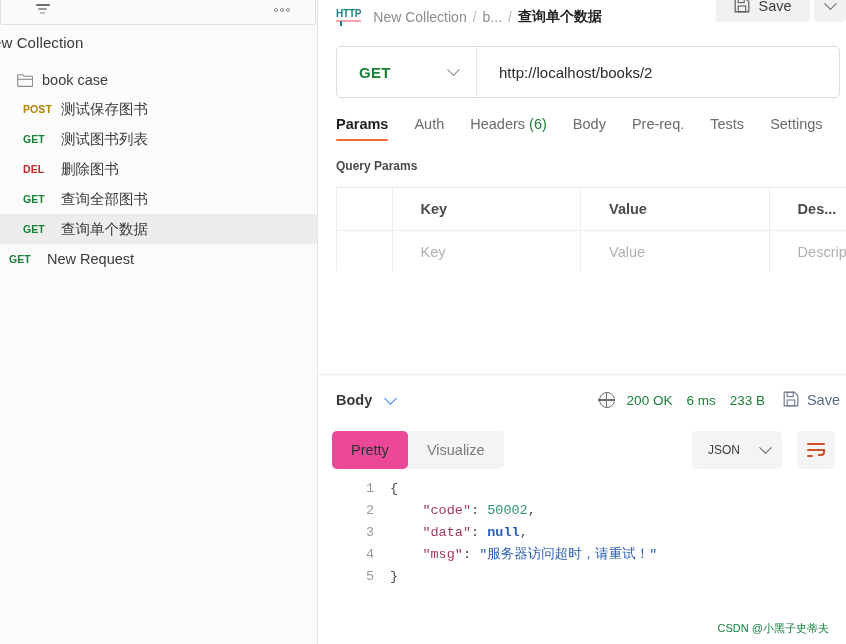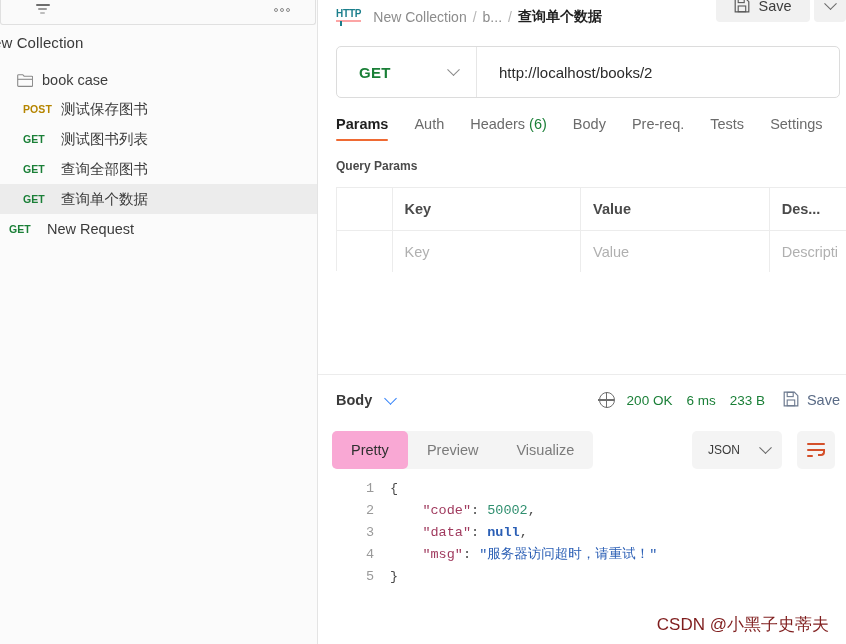--- a/index.html
+++ b/index.html
@@ -173,21 +173,21 @@
     position: absolute; left: 18px; top: 187px;
     width: 528px; height: 84px;
     border-top: 1px solid #ececec;
     border-left: 1px solid #ececec;
   }
   .qp-row { display: flex; height: 42px; }
   .qp-row + .qp-row { border-top: 1px solid #ececec; }
   .qp-cell {
     border-right: 1px solid #ececec;
     display: flex; align-items: center;
-    padding-left: 12px;
+    padding-left: 28px;
     font-size: 14.5px;
     overflow: hidden; white-space: nowrap;
   }
   .c-check { width: 56px; padding-left: 0; }
   .c-key { width: 190px; }
   .c-val { width: 190px; }
   .c-des { width: 95px; }
   .hdr .qp-cell { font-weight: 700; color: #4a4a4a; }
   .body .qp-cell { color: #b0b0b0; }
 
@@ -211,21 +211,21 @@
   .resp-save { display: flex; align-items: center; margin-left: 4px; }
   .resp-save .lbl { font-size: 14.5px; color: #5a6b86; margin-left: 8px; }
 
   
   .pretty-group {
     position: absolute; left: 332px; top: 431px;
     height: 38px; background: #f4f4f4; border-radius: 5px;
     display: flex; align-items: center; padding: 0;
   }
   .ptab { font-size: 14.5px; color: #7b7b7b; padding: 0 19px; height: 38px; display:flex; align-items:center; }
-  .ptab.active { background: #f9a8d4; color: #303030; border-radius: 5px; height:38px;}
+  .ptab.active { background: #ec4899; color: #303030; border-radius: 5px; height:38px;}
   .json-sel {
     position: absolute; left: 692px; top: 431px;
     width: 90px; height: 38px; background: #f4f4f4; border-radius: 5px;
     display: flex; align-items: center; justify-content: space-between;
     padding: 0 12px 0 16px;
   }
   .json-sel .jtxt { font-size: 12px; color: #3a3a3a; }
   .wrap-btn {
     position: absolute; left: 797px; top: 431px;
     width: 38px; height: 38px; background: #f4f4f4; border-radius: 5px;
@@ -255,21 +255,21 @@
   .cl { height: 22px; white-space: pre; }
   .k { color: #a03a5e; }
   .num { color: #2f8f6f; }
   .nul { color: #2b5fb5; font-weight: 700; }
   .str { color: #2b5fb5; }
   .punct { color: #4a4a4a; }
   .brace { color: #4a4a4a; }
 
   .watermark {
     position: absolute; right: 17px; bottom: 8px;
-    font-size: 17px; color: #7f1d1d;
+    font-size: 11px; color: #15803d;
   }
 </style>
 </head>
 <body>
 
 <div id="app">
 
   <div id="sidebar">
 
     <div class="sb-search"></div>
@@ -297,20 +297,24 @@
     </div>
 
     <div class="req-list">
       <div class="req-row">
         <span class="method m-post">POST</span>
         <span class="req-name">测试保存图书</span>
       </div>
       <div class="req-row">
         <span class="method m-get">GET</span>
         <span class="req-name">测试图书列表</span>
+      </div>
+      <div class="req-row">
+        <span class="method m-del">DEL</span>
+        <span class="req-name">删除图书</span>
       </div>
       <div class="req-row">
         <span class="method m-get">GET</span>
         <span class="req-name">查询全部图书</span>
       </div>
       <div class="req-row selected">
         <span class="method m-get">GET</span>
         <span class="req-name">查询单个数据</span>
       </div>
       <div class="req-row root">
@@ -418,23 +422,20 @@
     </div>
   </div>
 
   <div class="resp-sep"></div>
 
   <div class="pretty-group">
     <div class="ptab active">
       <span>Pretty</span>
     </div>
     <div class="ptab">
-      <span>Preview</span>
-    </div>
-    <div class="ptab">
       <span>Visualize</span>
     </div>
   </div>
 
   <div class="json-sel">
     <span class="jtxt">JSON</span>
     <span class="chev"></span>
   </div>
 
   <div class="wrap-btn">

